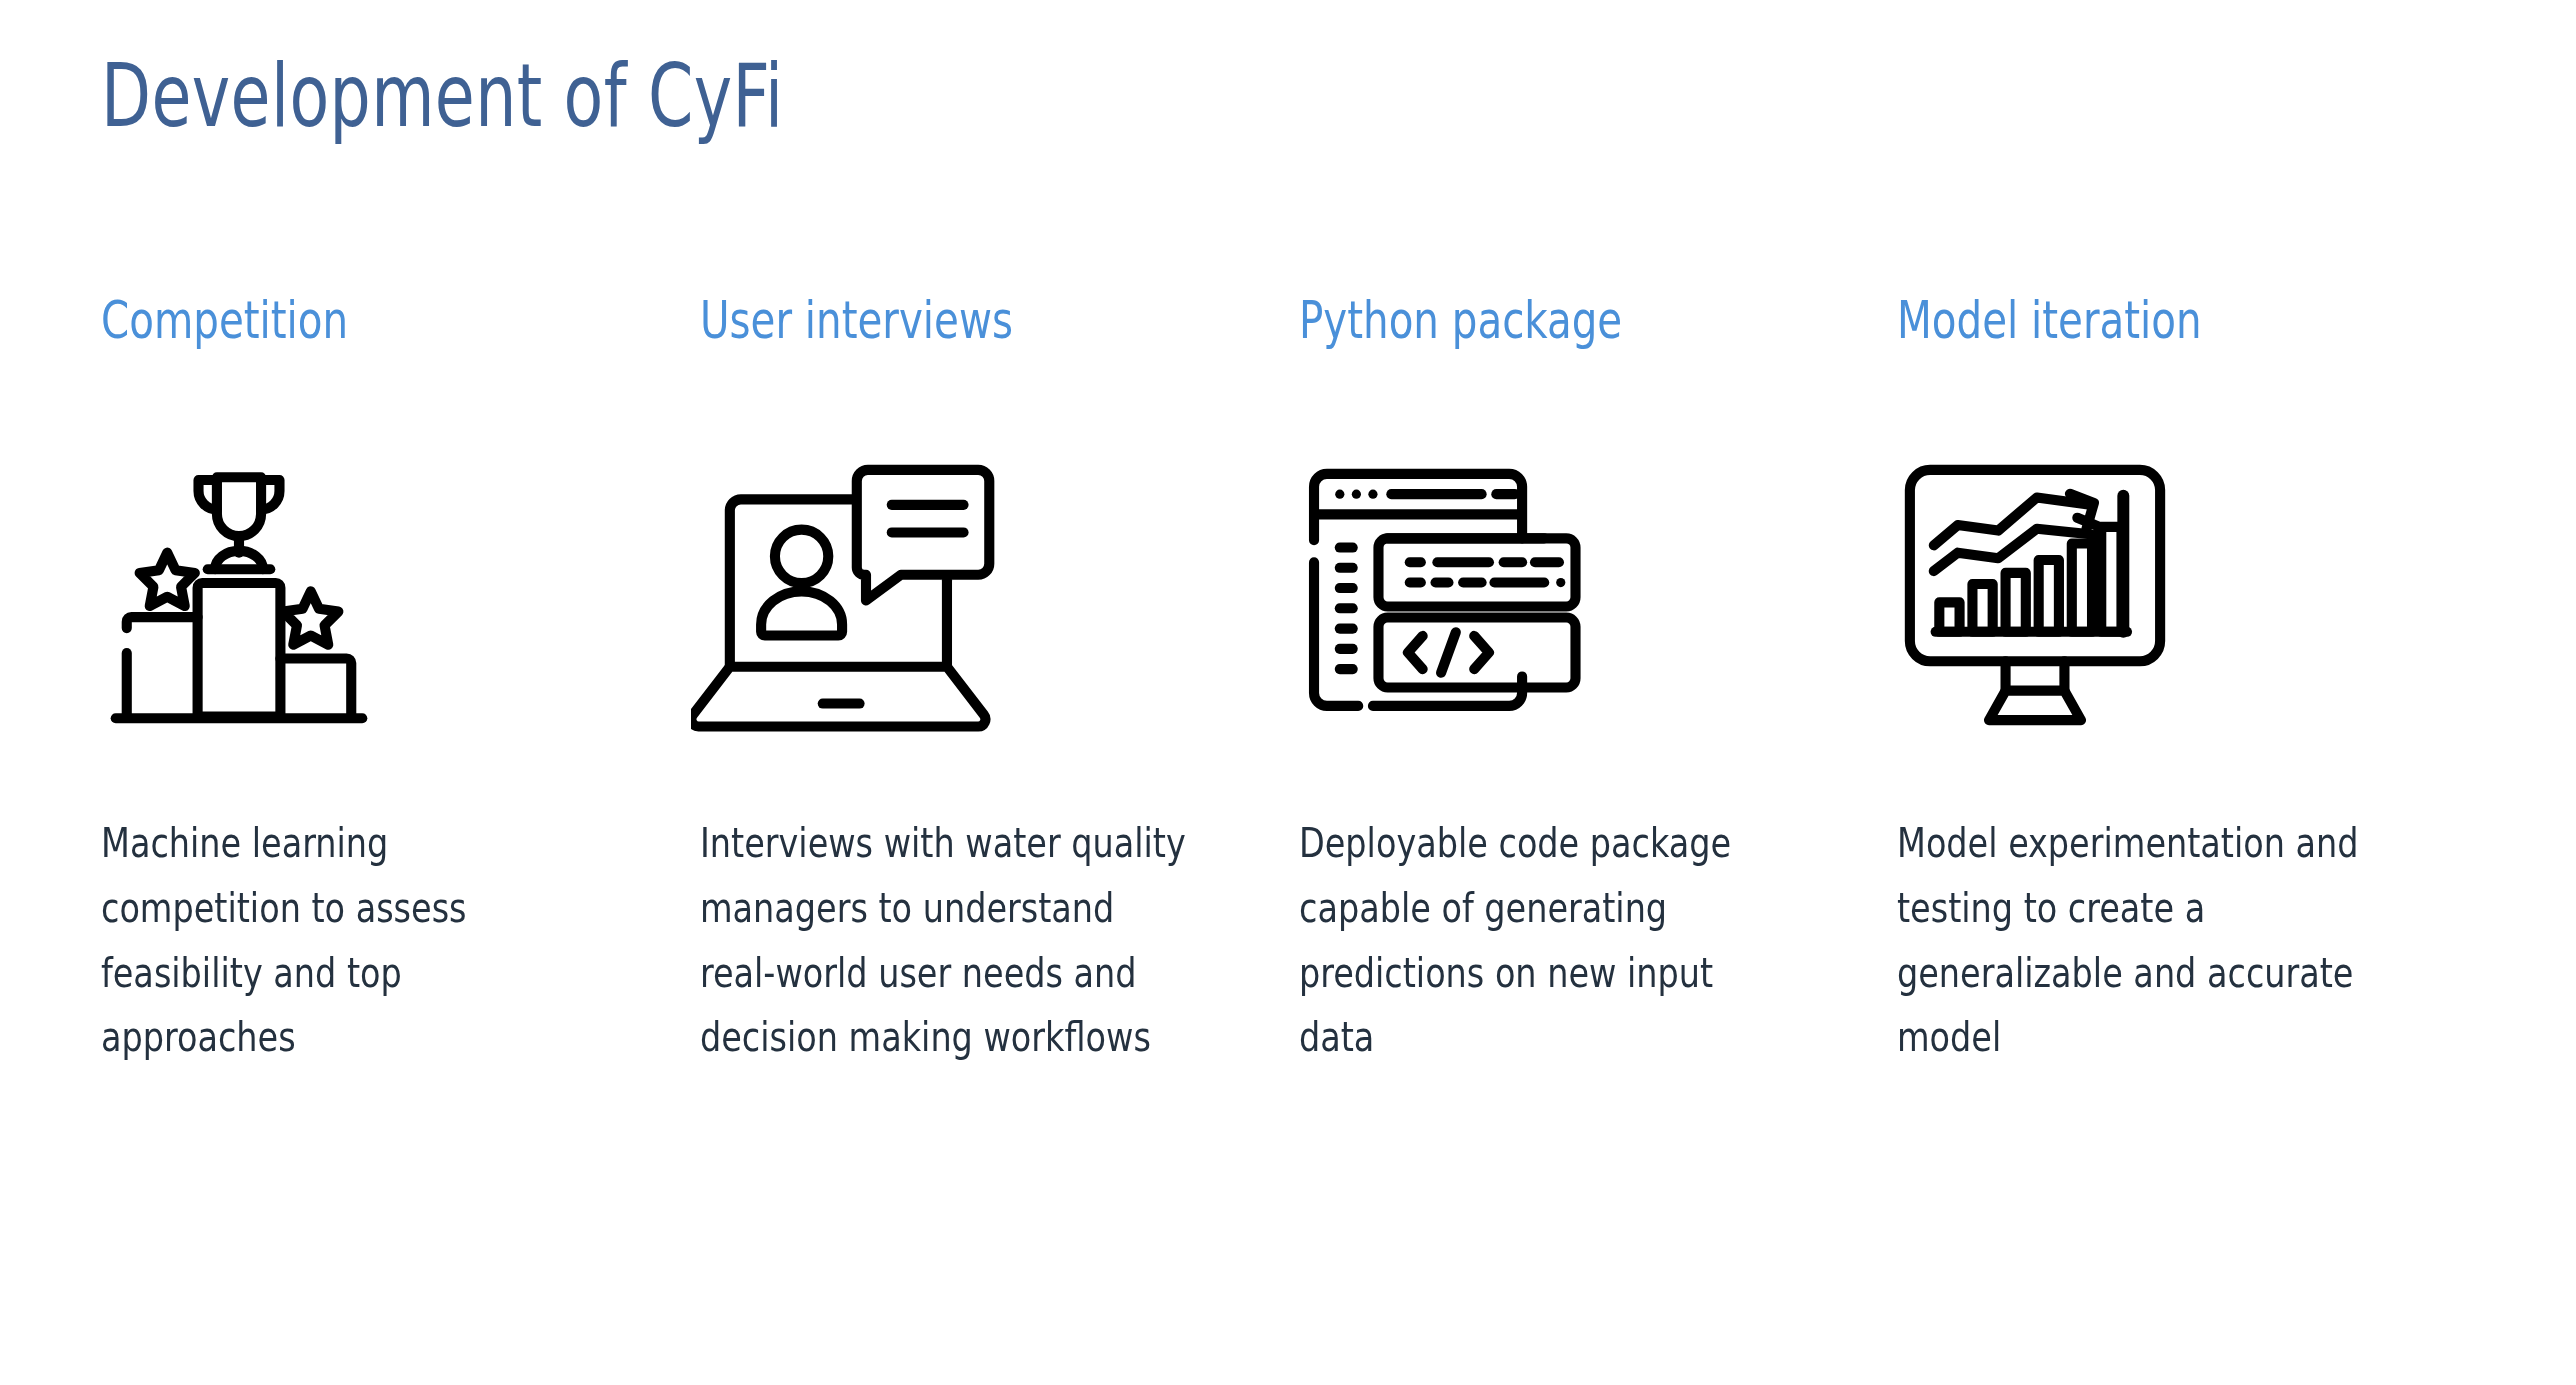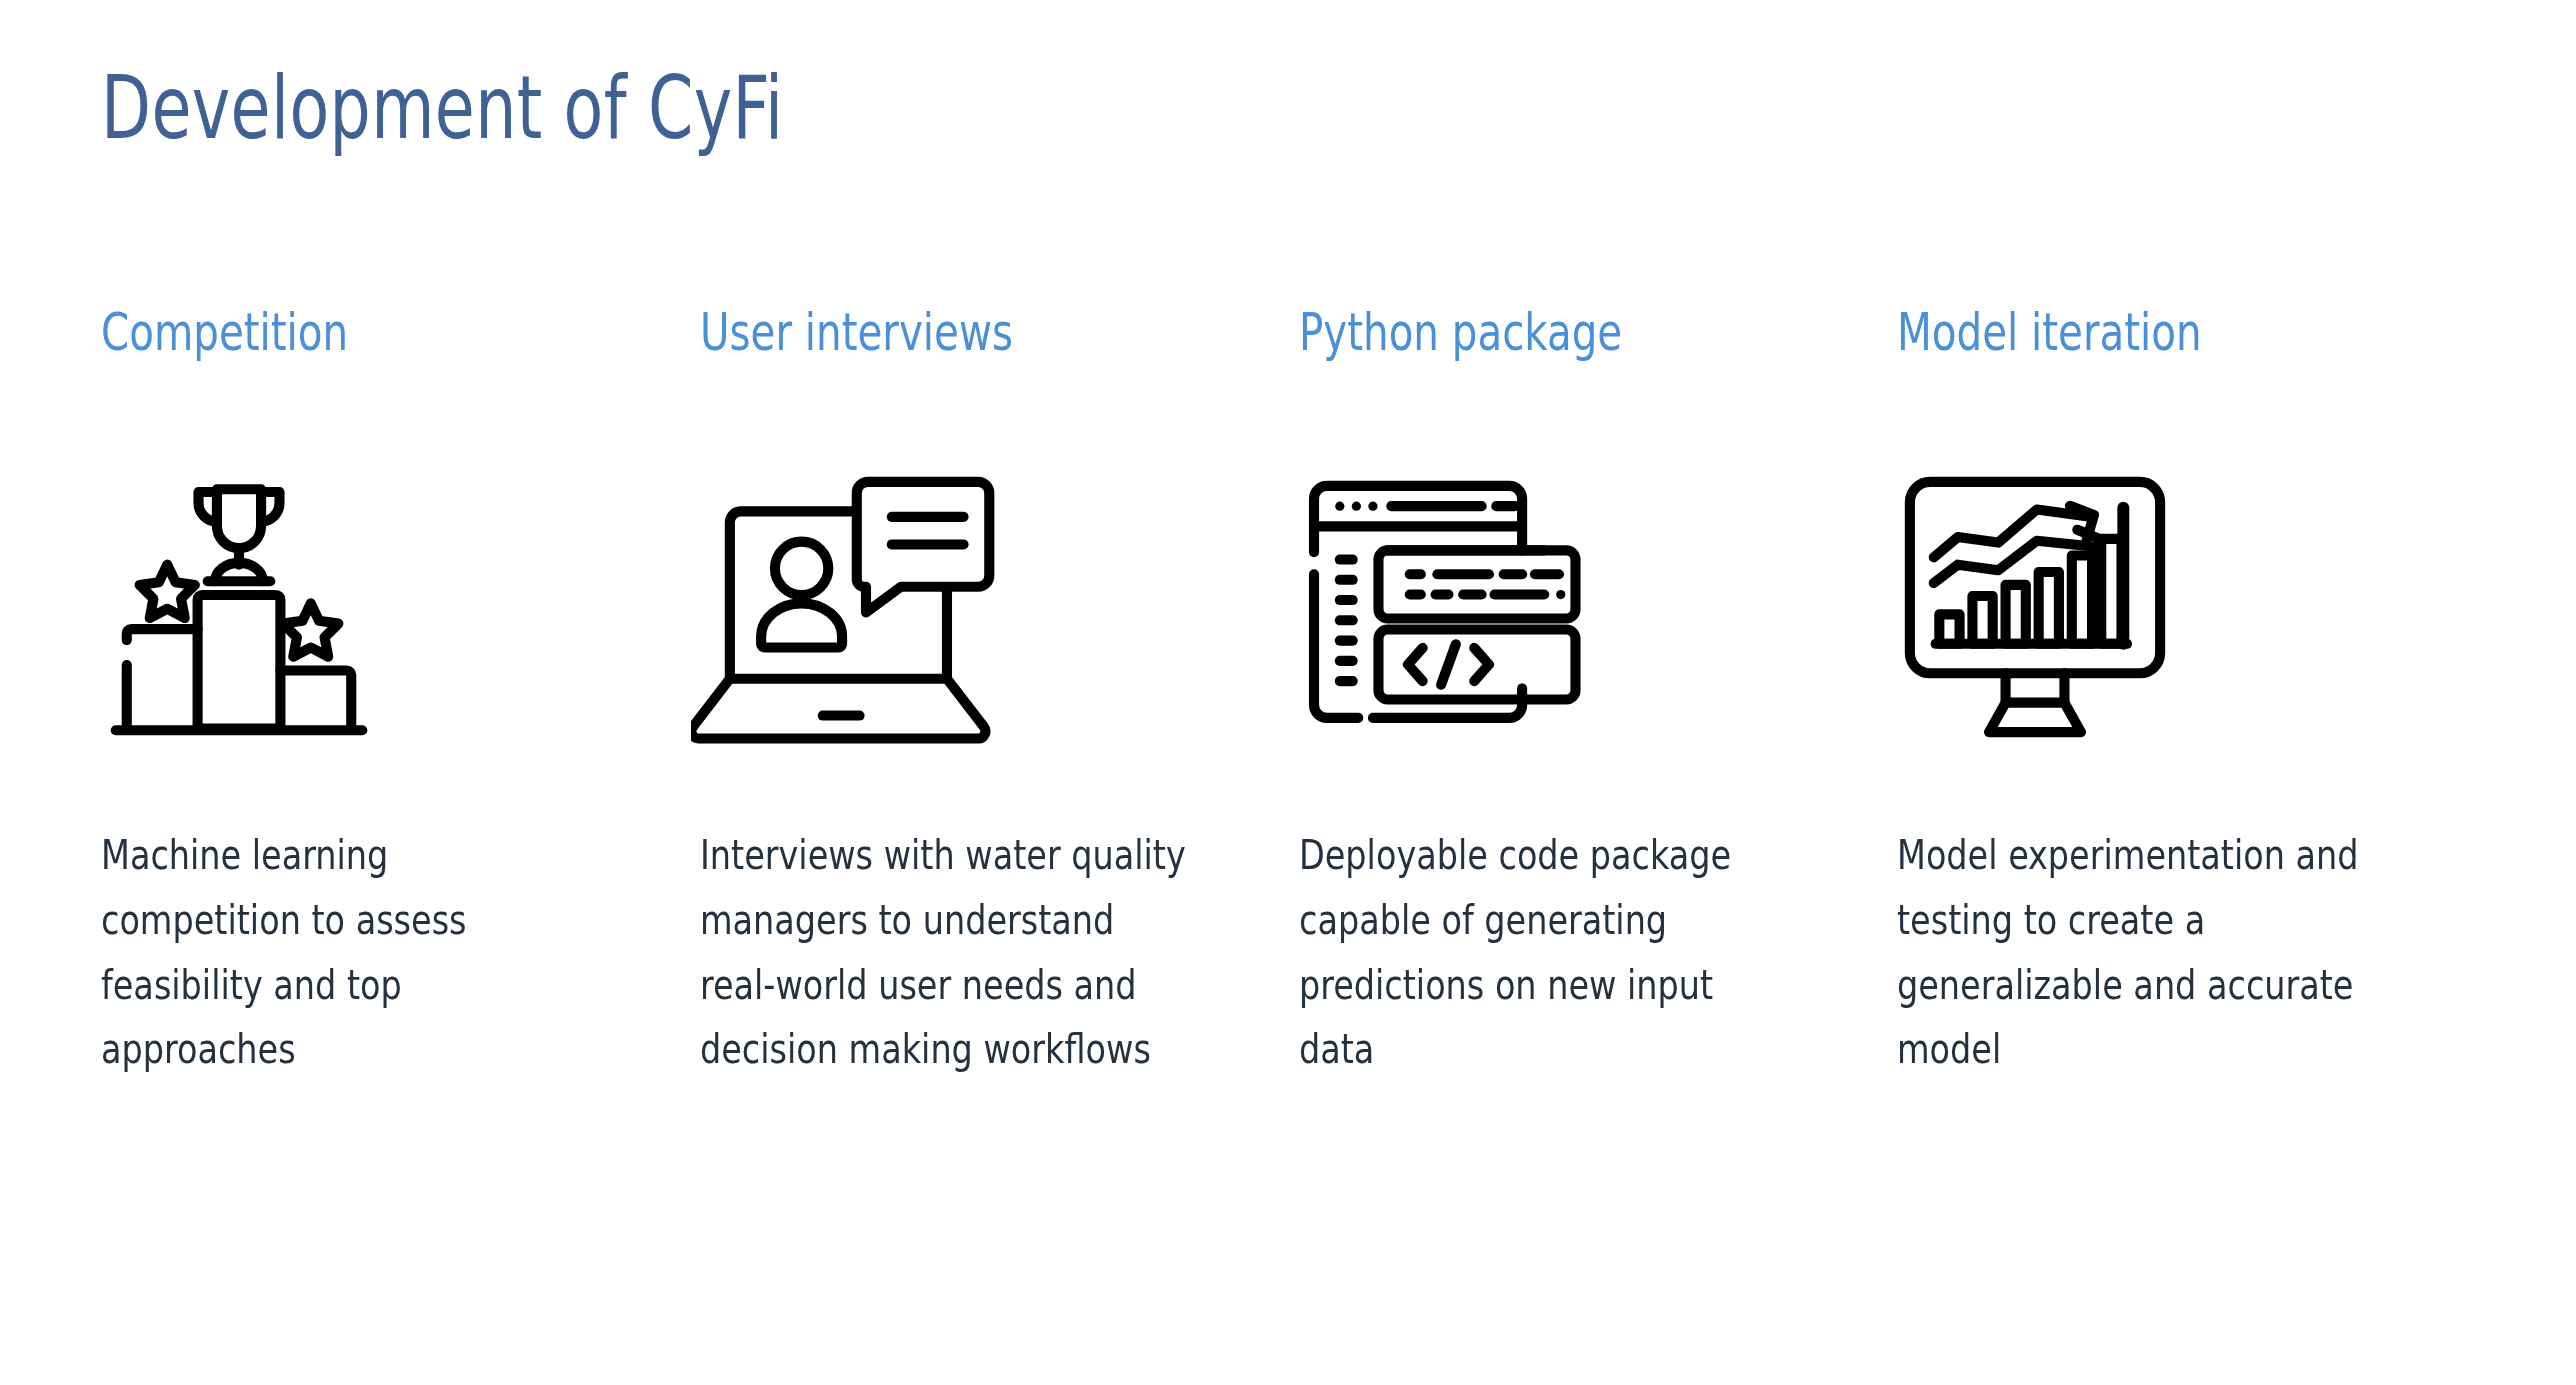--- a/index.html
+++ b/index.html
@@ -12,21 +12,20 @@
     height: 1386px;
     font-family: "DejaVu Sans", "Liberation Sans", sans-serif;
     overflow: hidden;
   }
   .slide {
     position: relative;
     width: 2576px;
     height: 993px;
     background: #ffffff;
     box-sizing: border-box;
-    margin-top: 12px;
   }
   .slide-title {
     position: absolute;
     left: 101px;
     top: 48px;
     font-family: "DejaVu Sans Condensed", "Liberation Sans Narrow", "DejaVu Sans", sans-serif;
     font-size: 88px;
     font-weight: 400;
     letter-spacing: 0.5px;
     color: #3f6193;

